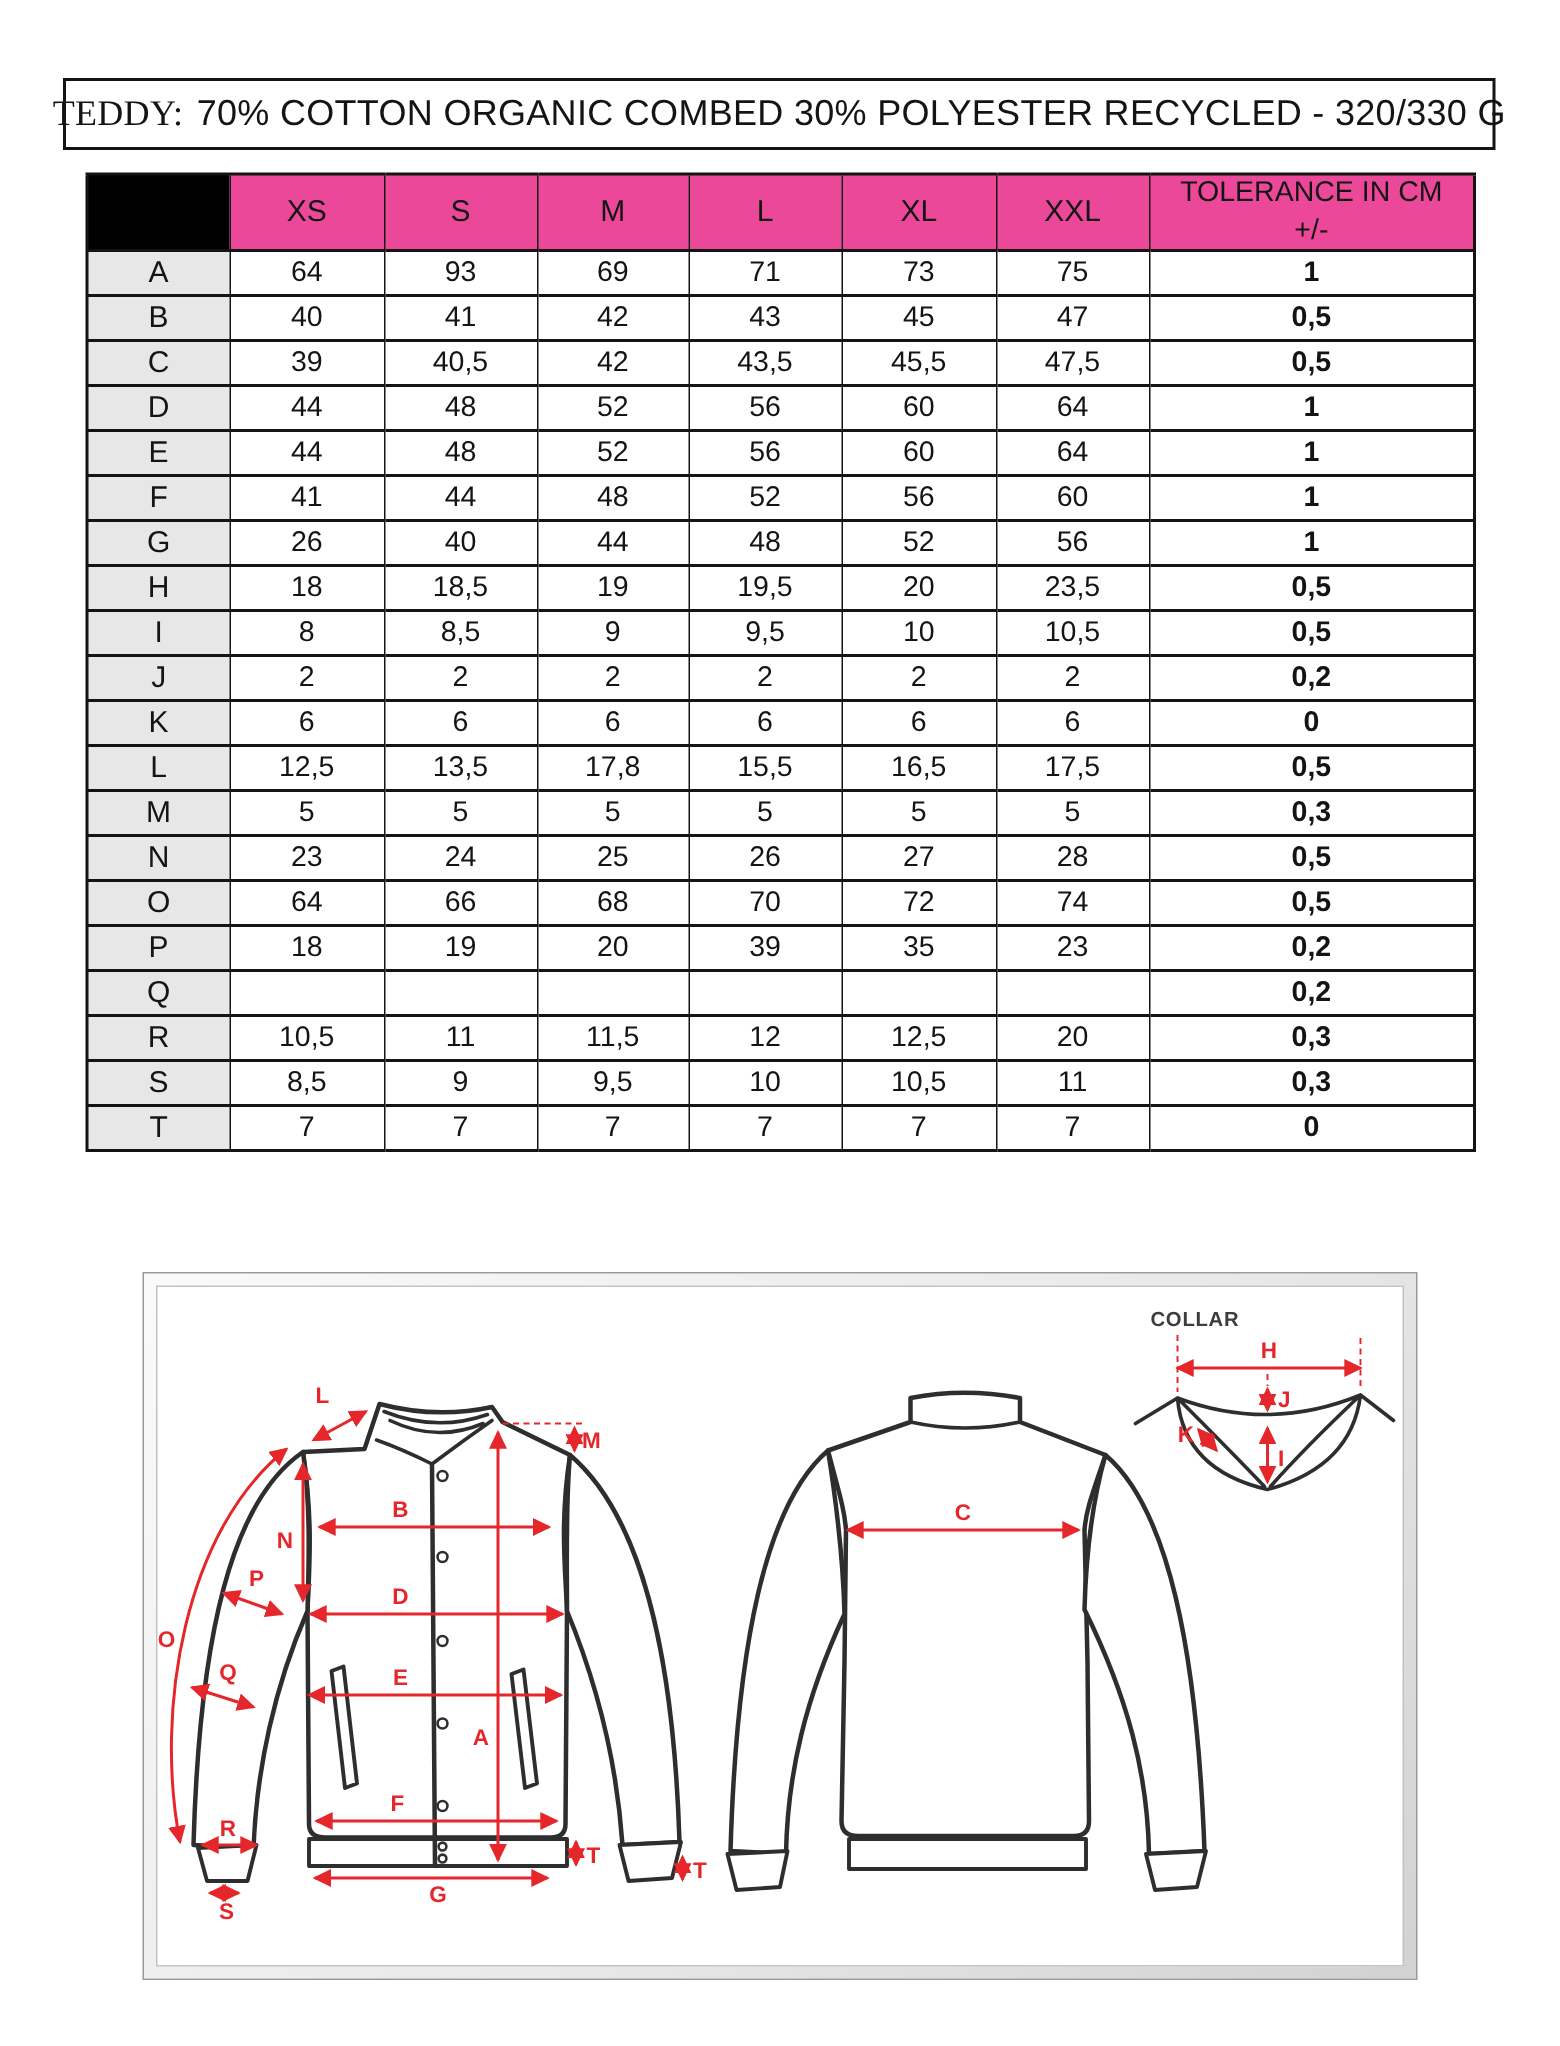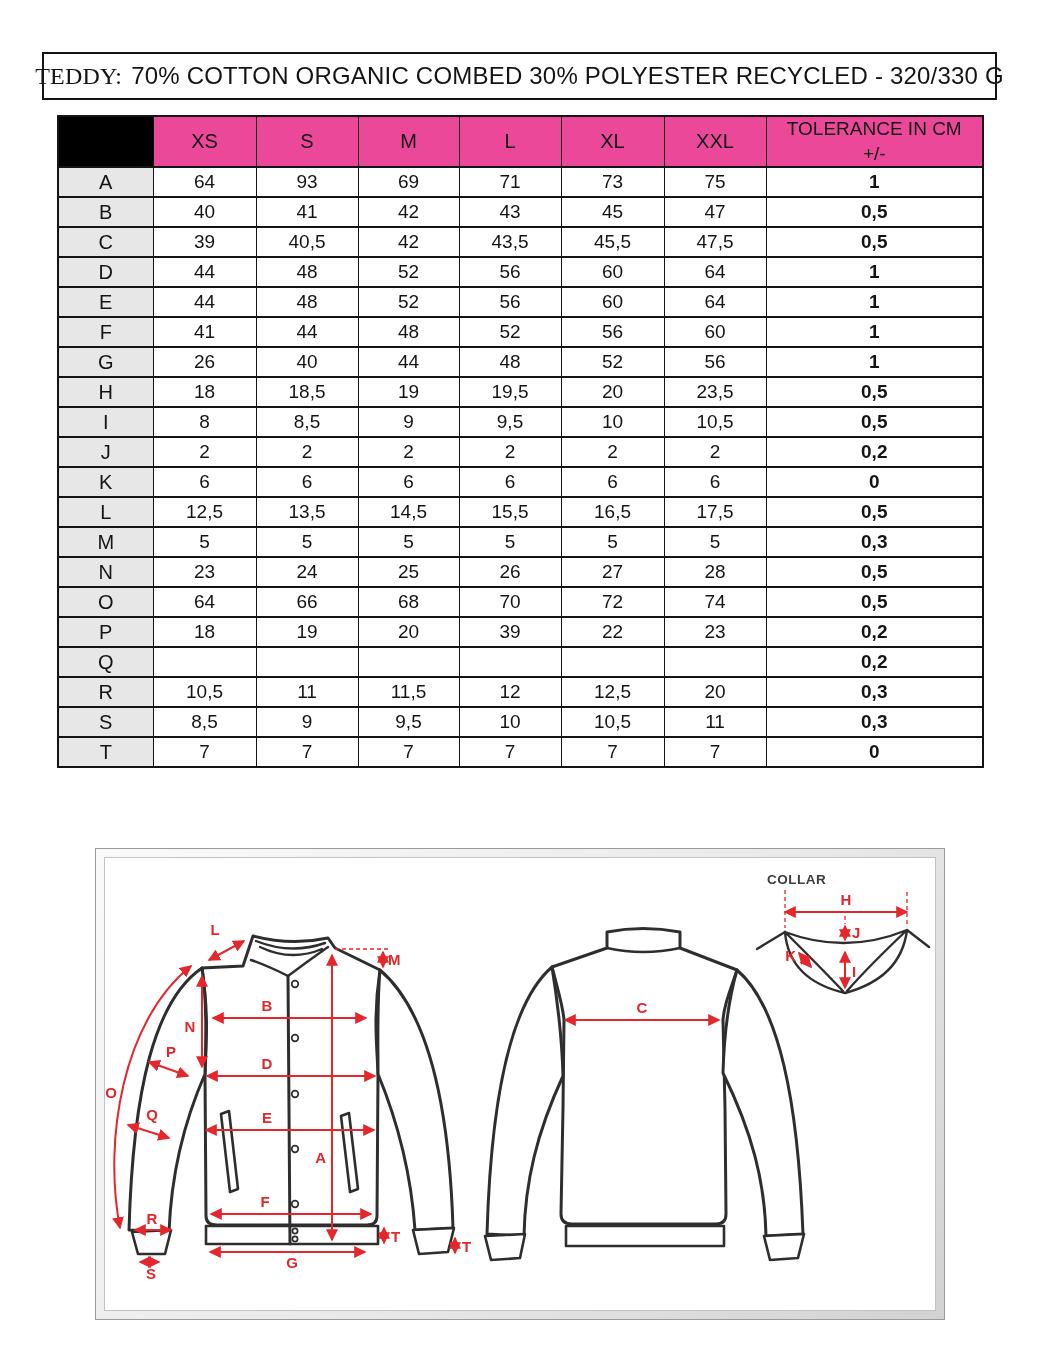--- a/index.html
+++ b/index.html
@@ -195,21 +195,21 @@
         <td>6</td>
         <td>6</td>
         <td>6</td>
         <td>6</td>
         <td class="tol">0</td>
       </tr>
       <tr>
         <th>L</th>
         <td>12,5</td>
         <td>13,5</td>
-        <td>14,5</td>
+        <td>17,8</td>
         <td>15,5</td>
         <td>16,5</td>
         <td>17,5</td>
         <td class="tol">0,5</td>
       </tr>
       <tr>
         <th>M</th>
         <td>5</td>
         <td>5</td>
         <td>5</td>
@@ -237,21 +237,21 @@
         <td>72</td>
         <td>74</td>
         <td class="tol">0,5</td>
       </tr>
       <tr>
         <th>P</th>
         <td>18</td>
         <td>19</td>
         <td>20</td>
         <td>39</td>
-        <td>22</td>
+        <td>35</td>
         <td>23</td>
         <td class="tol">0,2</td>
       </tr>
       <tr>
         <th>Q</th>
         <td></td>
         <td></td>
         <td></td>
         <td></td>
         <td></td>

